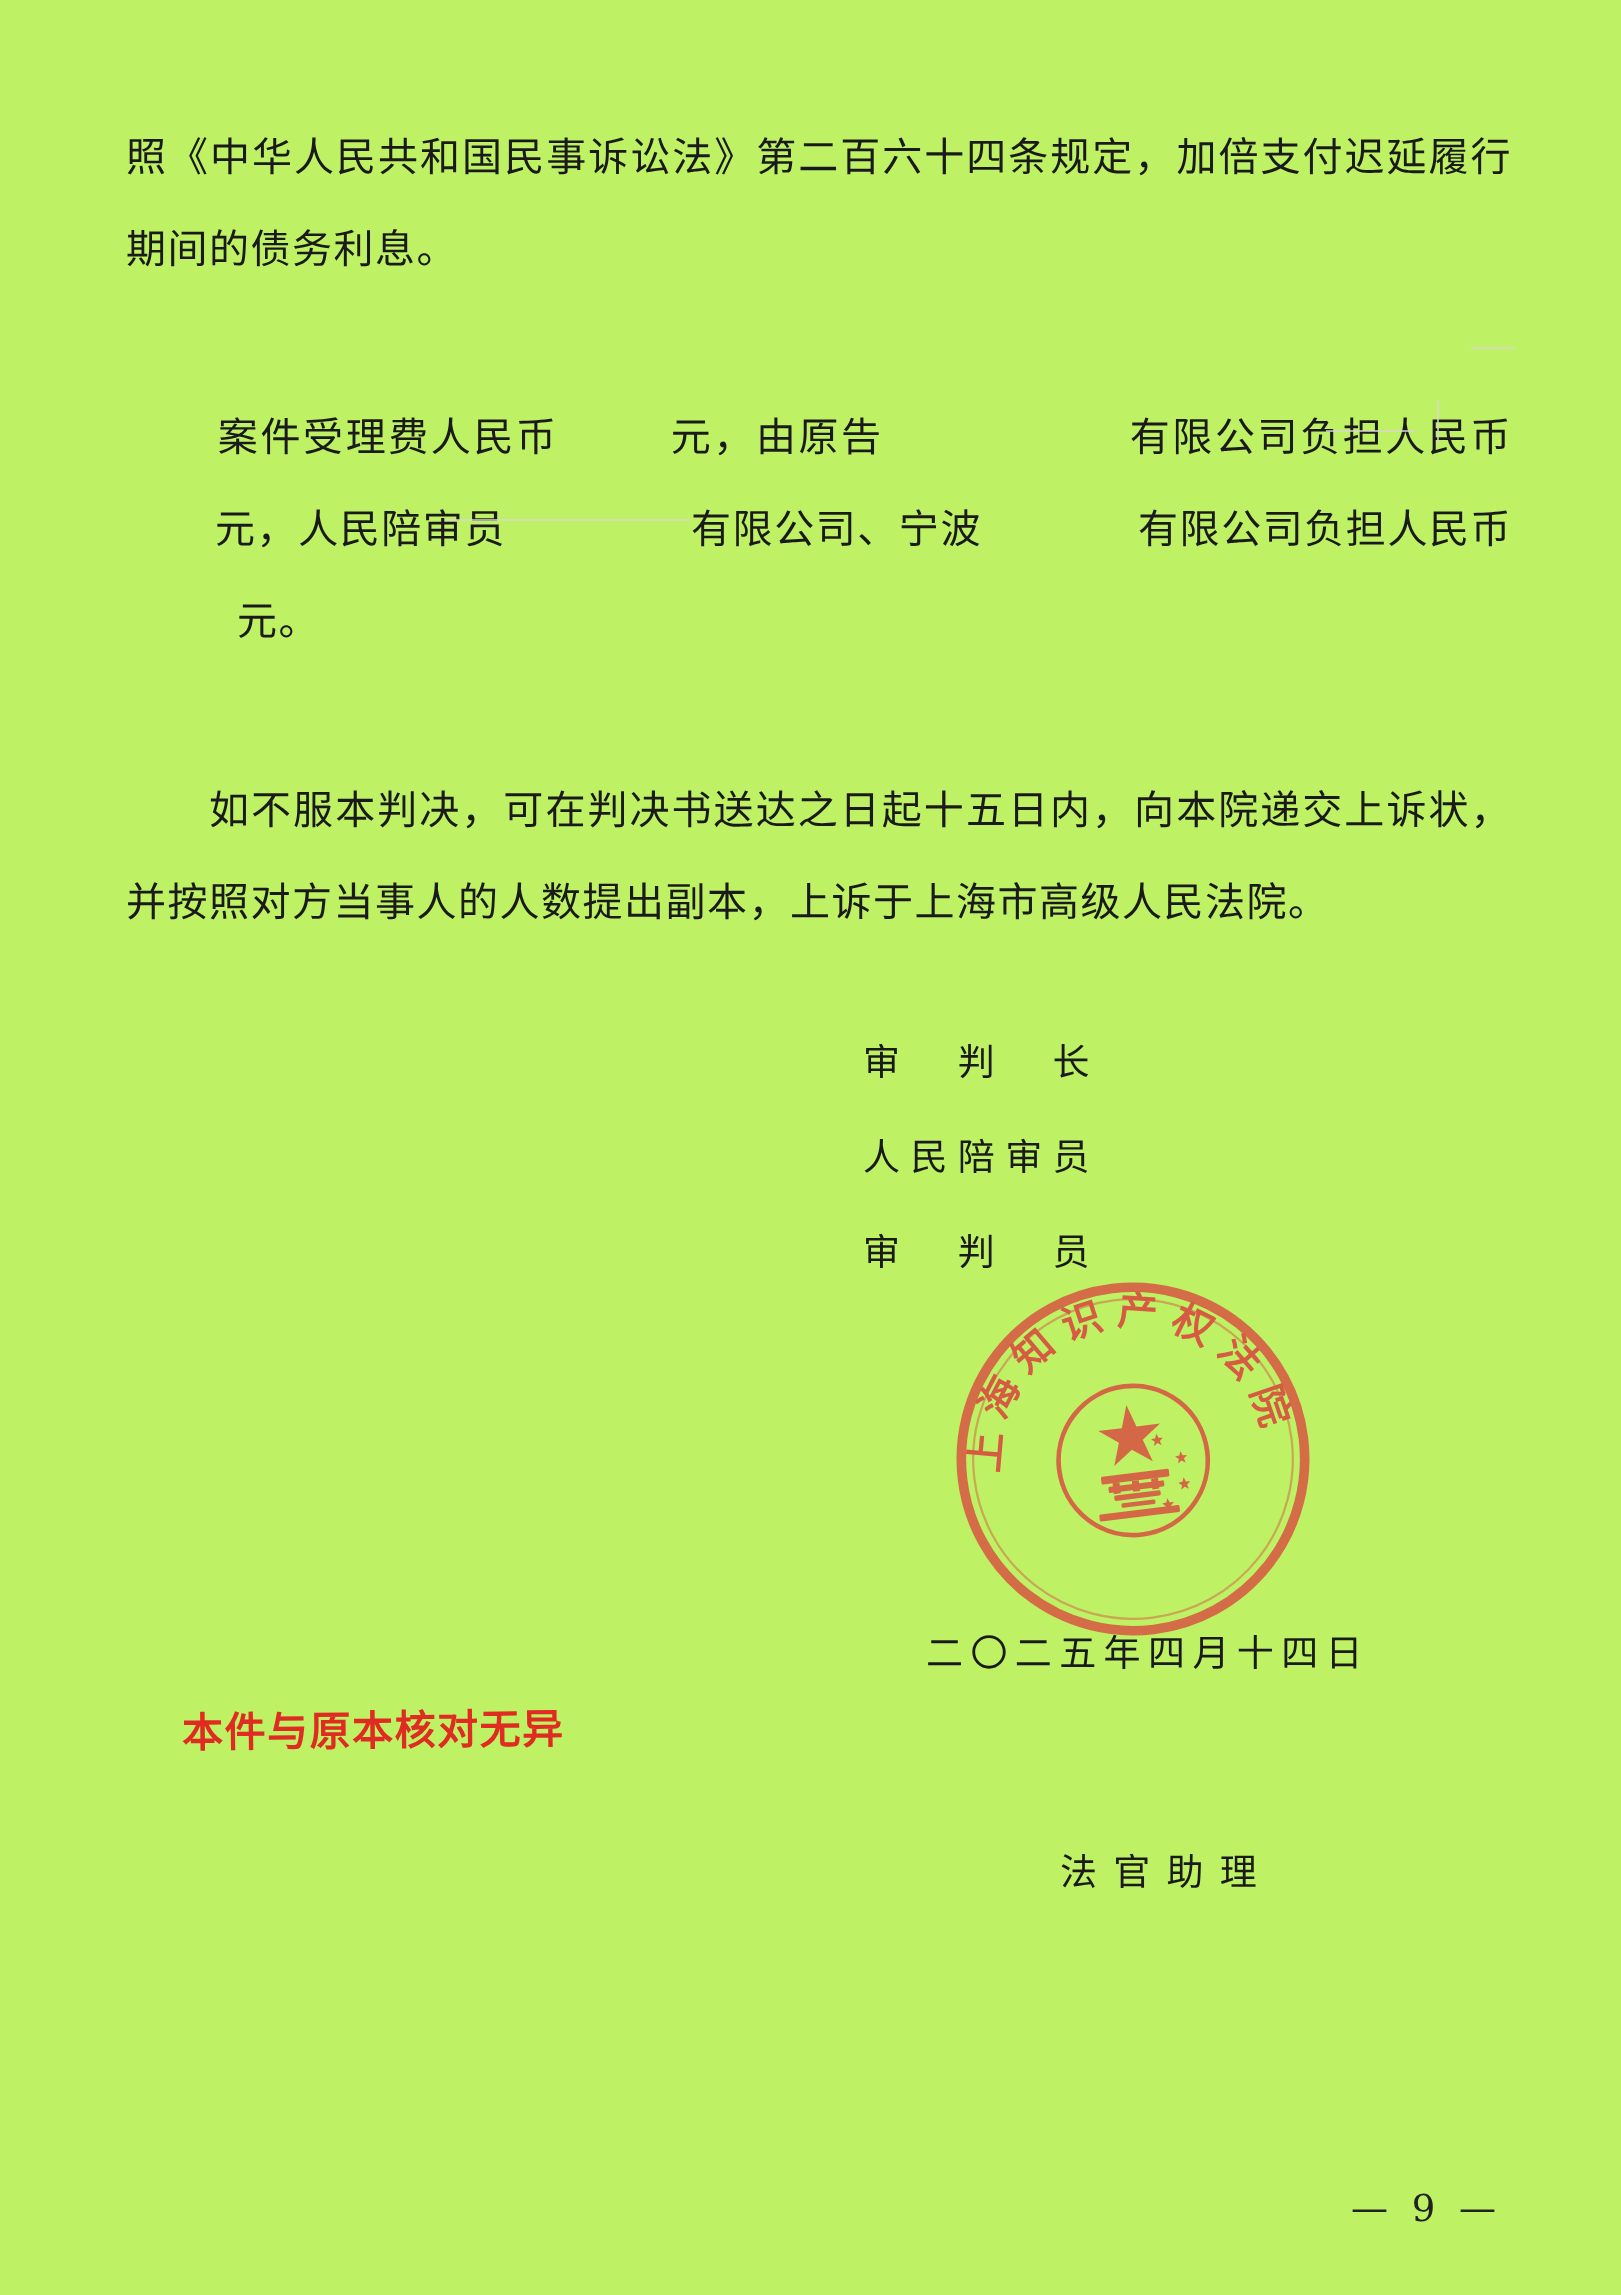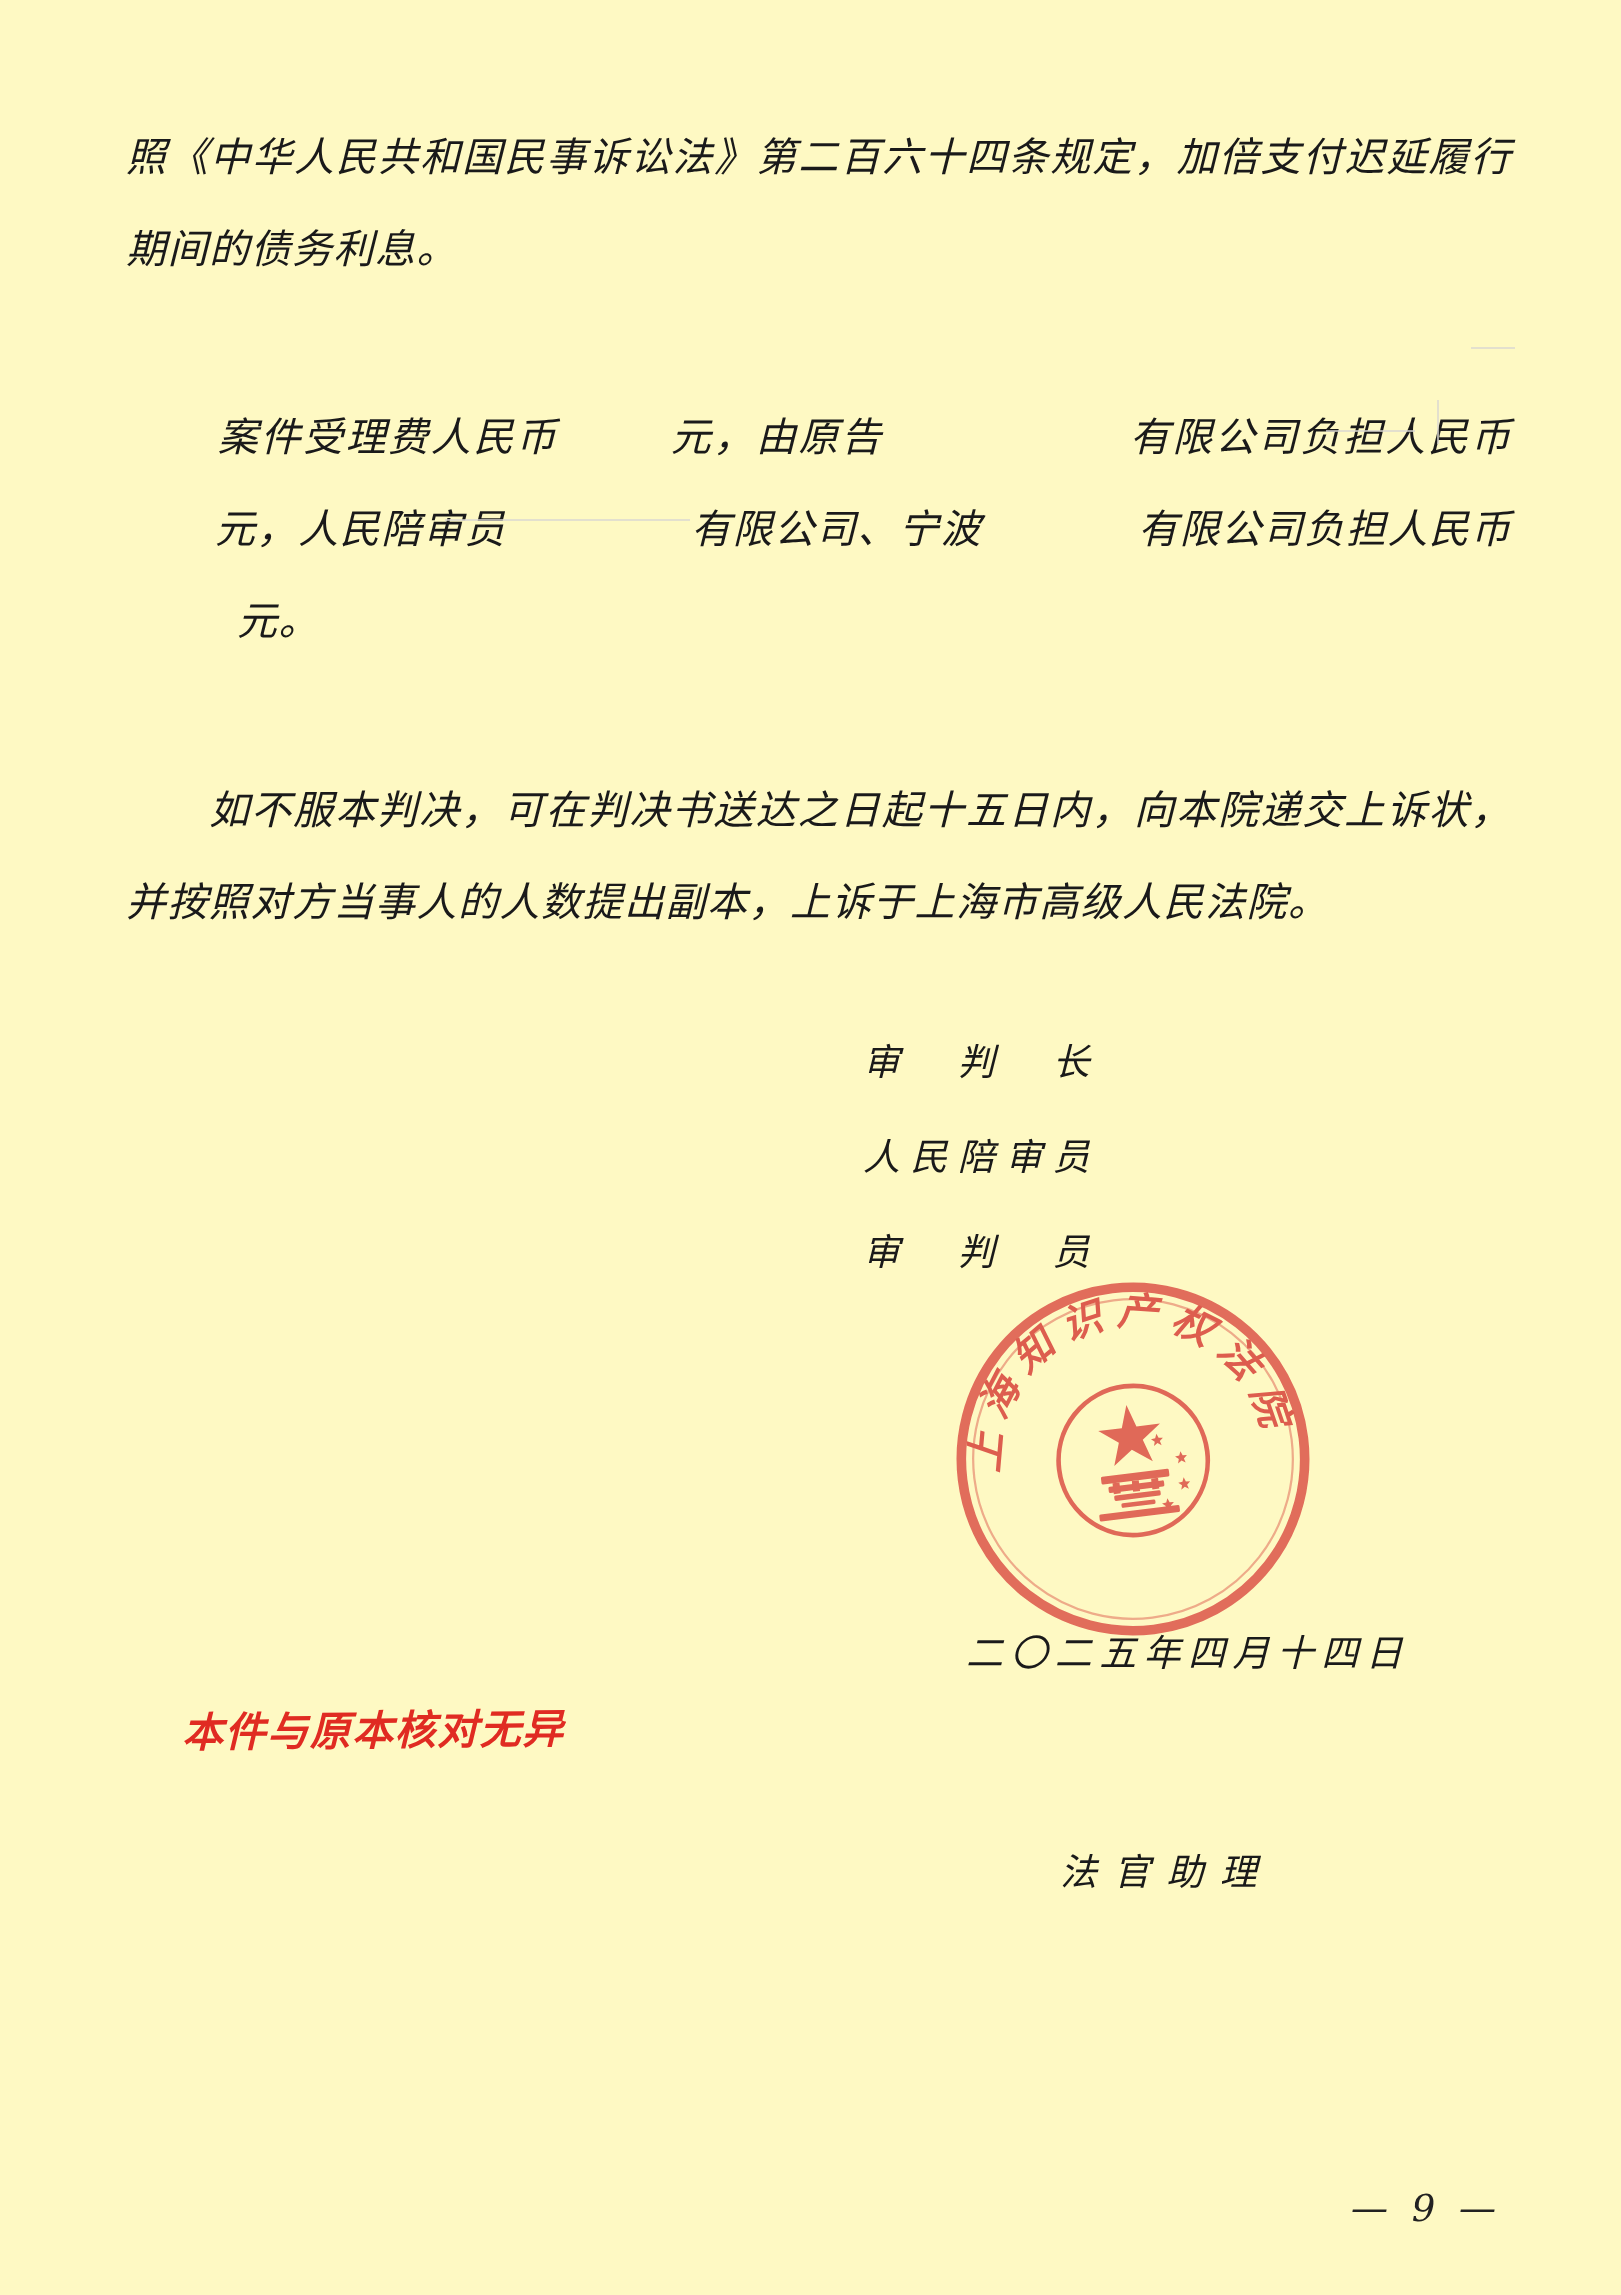--- a/index.html
+++ b/index.html
@@ -12,22 +12,21 @@
     height: 2295px;
     position: relative;
     font-family: "DejaVu Serif", "Liberation Serif", serif;
     color: #1a1a1a;
     overflow: hidden;
   }
 
   .page {
     position: absolute;
     inset: 0;
-    background: #fef9c3;
-    font-style: italic;
+    background: #bef264;
   }
 
   
   .doc-body {
     position: absolute;
     left: 126px;
     top: 111px;
     width: 1386px;
   }
   .para {
@@ -72,21 +71,20 @@
     white-space: nowrap;
   }
 
   .date-line {
     position: absolute;
     left: 926px;
     top: 1623px;
     font-size: 37px;
     letter-spacing: 7.4px;
     white-space: nowrap;
-    margin-left: 40px;
   }
 
   .clerk-block {
     position: absolute;
     left: 885px;
     top: 1819px;
     width: 563px;
     text-align: center;
   }
   .clerk-line {

